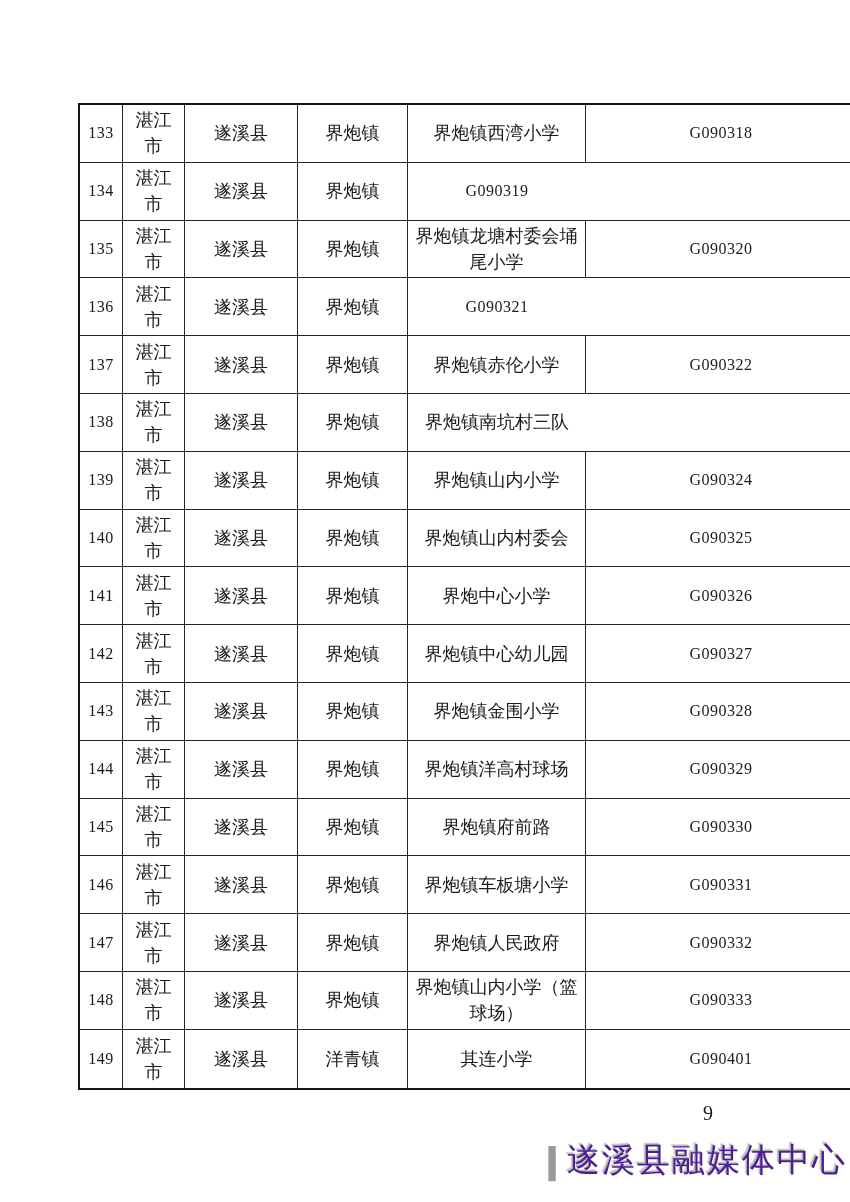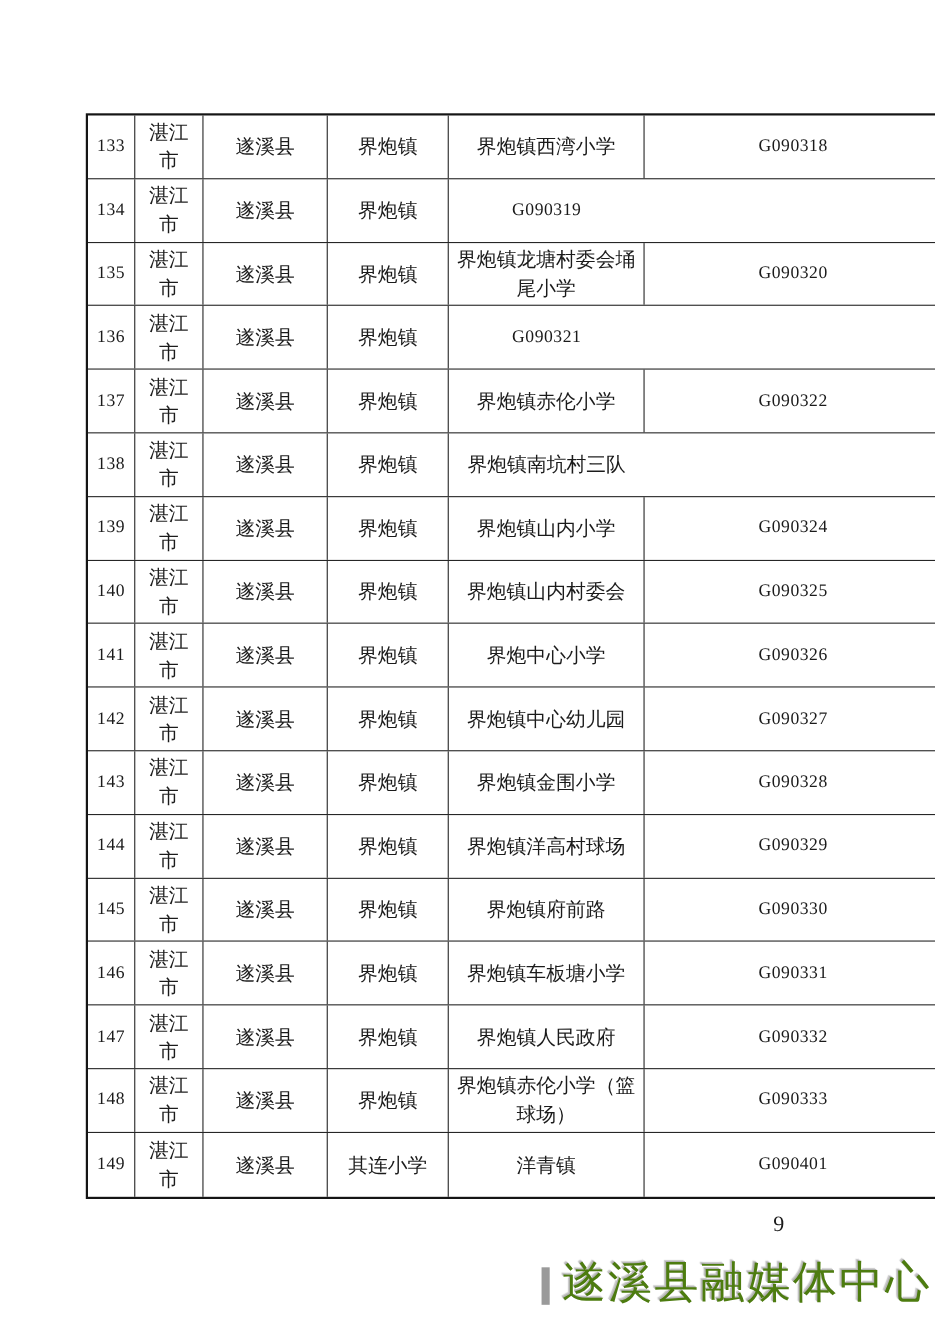--- a/index.html
+++ b/index.html
@@ -63,23 +63,23 @@
     font-family: "Liberation Sans", sans-serif;
   }
   .wm-bar {
     font-size: 36px;
     font-weight: bold;
     color: #9a9a9a;
     margin-right: 10px;
     transform: scaleX(1.6);
   }
   .wm-text {
-    font-size: 40px;
+    font-size: 33px;
     letter-spacing: 2px;
-    color: #4d7c0f;
+    color: #4c1d95;
     text-shadow: -1px -1px 0 #b3b3b3, 1px 1px 0 #ffffff, -2px -2px 1px #c9c9c9;
   }
 </style>
 </head>
 <body>
 
 <div class="page">
 
   <div class="facility-table">
       <div class="t-row">
@@ -197,29 +197,29 @@
       <div class="cell c-county">遂溪县</div>
       <div class="cell c-town">界炮镇</div>
       <div class="cell c-site">界炮镇人民政府</div>
       <div class="cell c-code">G090332</div>
     </div>
       <div class="t-row">
       <div class="cell c-no">148</div>
       <div class="cell c-city">湛江市</div>
       <div class="cell c-county">遂溪县</div>
       <div class="cell c-town">界炮镇</div>
-      <div class="cell c-site">界炮镇赤伦小学（篮球场）</div>
+      <div class="cell c-site">界炮镇山内小学（篮球场）</div>
       <div class="cell c-code">G090333</div>
     </div>
       <div class="t-row">
       <div class="cell c-no">149</div>
       <div class="cell c-city">湛江市</div>
       <div class="cell c-county">遂溪县</div>
+      <div class="cell c-town">洋青镇</div>
       <div class="cell c-site">其连小学</div>
-      <div class="cell c-town">洋青镇</div>
       <div class="cell c-code">G090401</div>
     </div>
     </div>
 
   <div class="page-number">9</div>
 
   <div class="watermark">
     <span class="wm-bar">|</span>
     <span class="wm-text">遂溪县融媒体中心</span>
   </div>

